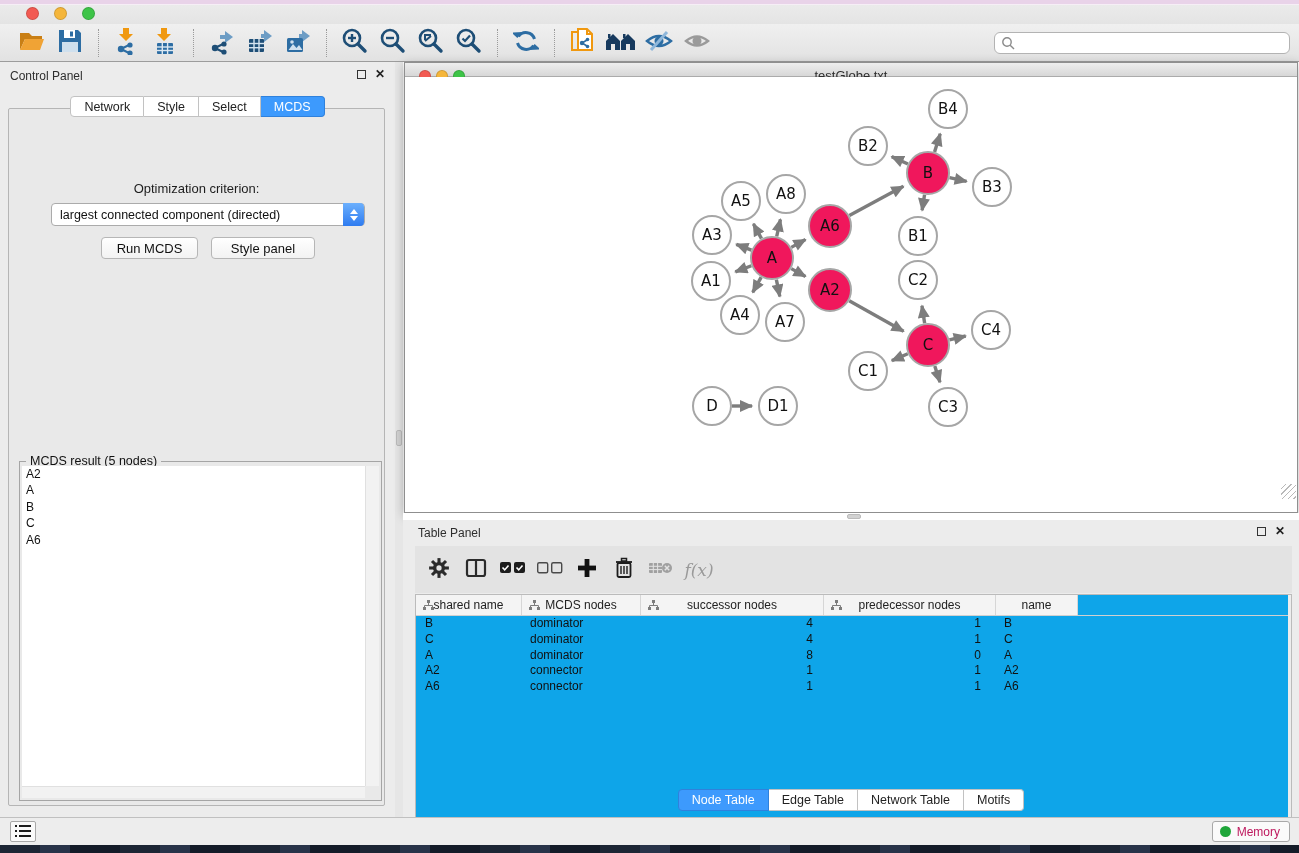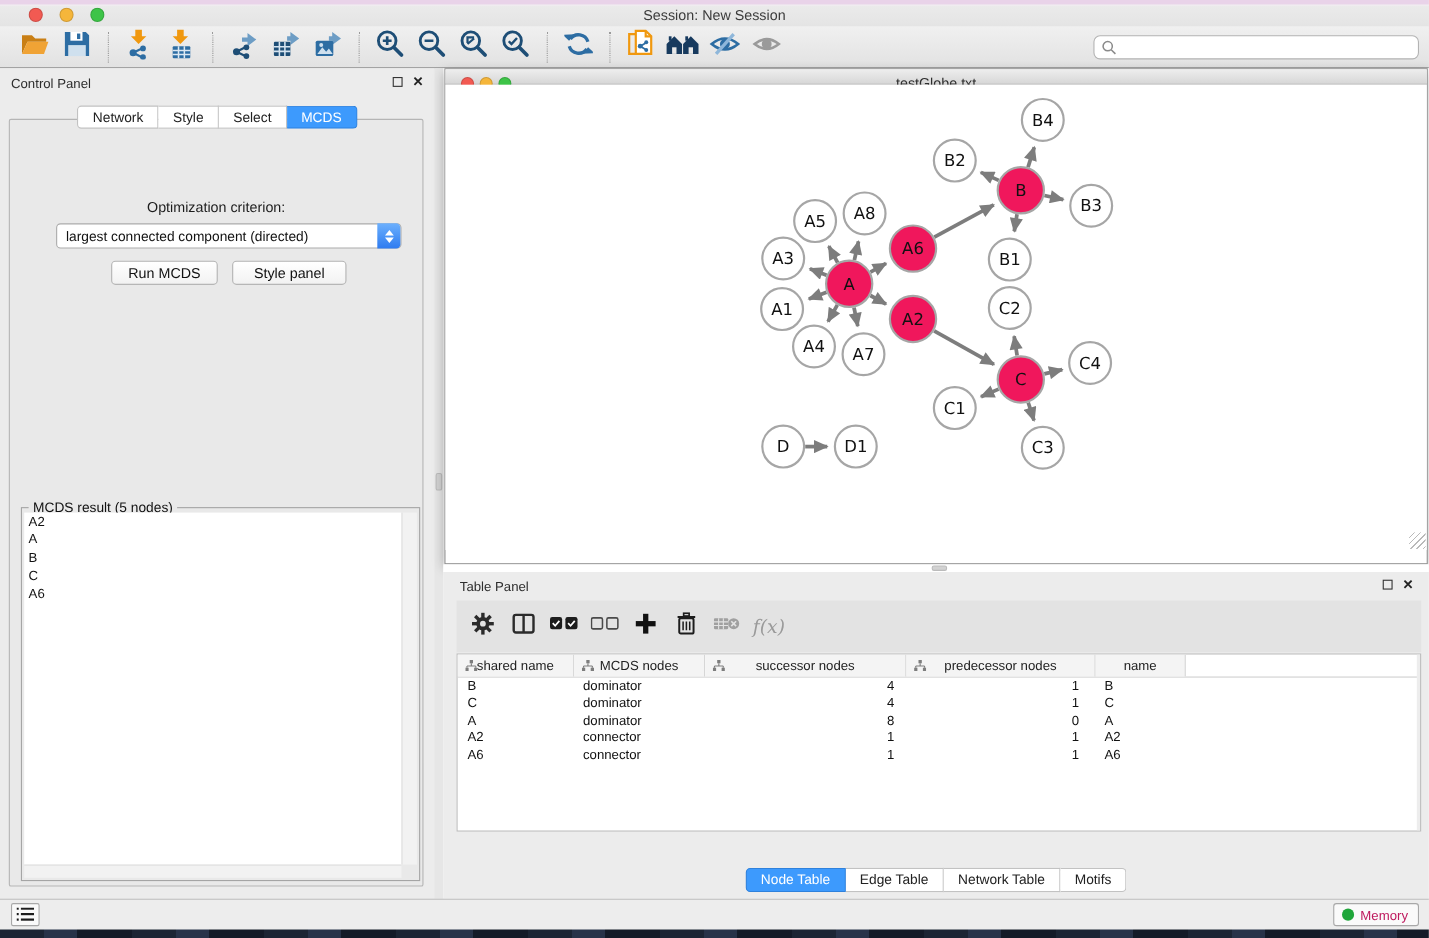--- a/index.html
+++ b/index.html
@@ -84,21 +84,21 @@
   #h-handle { position:absolute; left:444px; top:1px; width:14px; height:5px; background:#d2d2d2; border:1px solid #bbb; border-radius:2px; }
 
   
   #table-panel { position:absolute; left:0; top:458px; width:896px; height:297px; background:#ececec; }
   #tp-title { position:absolute; left:15px; top:6px; font-size:12px; color:#2e2e2e; }
   #table-panel .panel-ctrls { right:14px; top:6px; }
   #tp-toolbar { position:absolute; left:12px; top:26px; right:7px; height:47px; background:#e3e3e3;
     display:flex; align-items:center; padding-left:10px; gap:9px; }
   .tp-icon { width:28px; height:28px; display:flex; align-items:center; justify-content:center; }
   #fx-label { font-family:"DejaVu Serif", serif; font-style:italic; font-size:17px; color:#9a9a9a; margin-left:2px; }
-  #table-area { position:absolute; left:12px; top:74px; right:7px; height:162px; background:#ffffff; border:1px solid #bbb; overflow:hidden; }
+  #table-area { position:absolute; left:12px; top:74px; right:7px; height:224px; background:#0ea5e9; border:1px solid #bbb; overflow:hidden; }
   #table-header { display:flex; height:21px; border-bottom:1px solid #d0d0d0; }
   .th { background:#f4f4f4; border-right:1px solid #d6d6d6; display:flex; align-items:center;
     justify-content:center; gap:5px; font-size:12px; color:#222; position:relative; }
   .th svg { position:absolute; left:7px; top:5px; }
   .tr { display:flex; height:15.8px; }
   .td { font-size:12px; color:#111; line-height:15.5px; white-space:nowrap; overflow:hidden; }
   #table-vscroll { position:absolute; right:0; top:0; width:3px; height:100%; background:#ededed; }
   #tp-tabs { position:absolute; left:0; top:269px; width:100%; display:flex; justify-content:center; }
   #tp-tabs .seg-tab { height:22px; font-size:12.5px; }
 
@@ -116,21 +116,20 @@
 </style>
 </head>
 <body>
 
 <div id="titlebar">
   <div class="lights">
     <div class="light red"></div>
     <div class="light yellow"></div>
     <div class="light green"></div>
   </div>
-  <div id="main-title">Session: New Session</div>
 </div>
 
 <div id="toolbar">
   <div class="tb-btn">
     <span><svg width="30" height="26" viewBox="0 0 30 26">
       <path d="M3 22 V5 h9 l3 3 h10 v3 H8 Z" fill="#c97f15"></path>
       <path d="M8 11 h19 l-4 11 H3 Z" fill="#f0a335"></path>
         </svg></span>
   </div>
   <div class="tb-btn">

